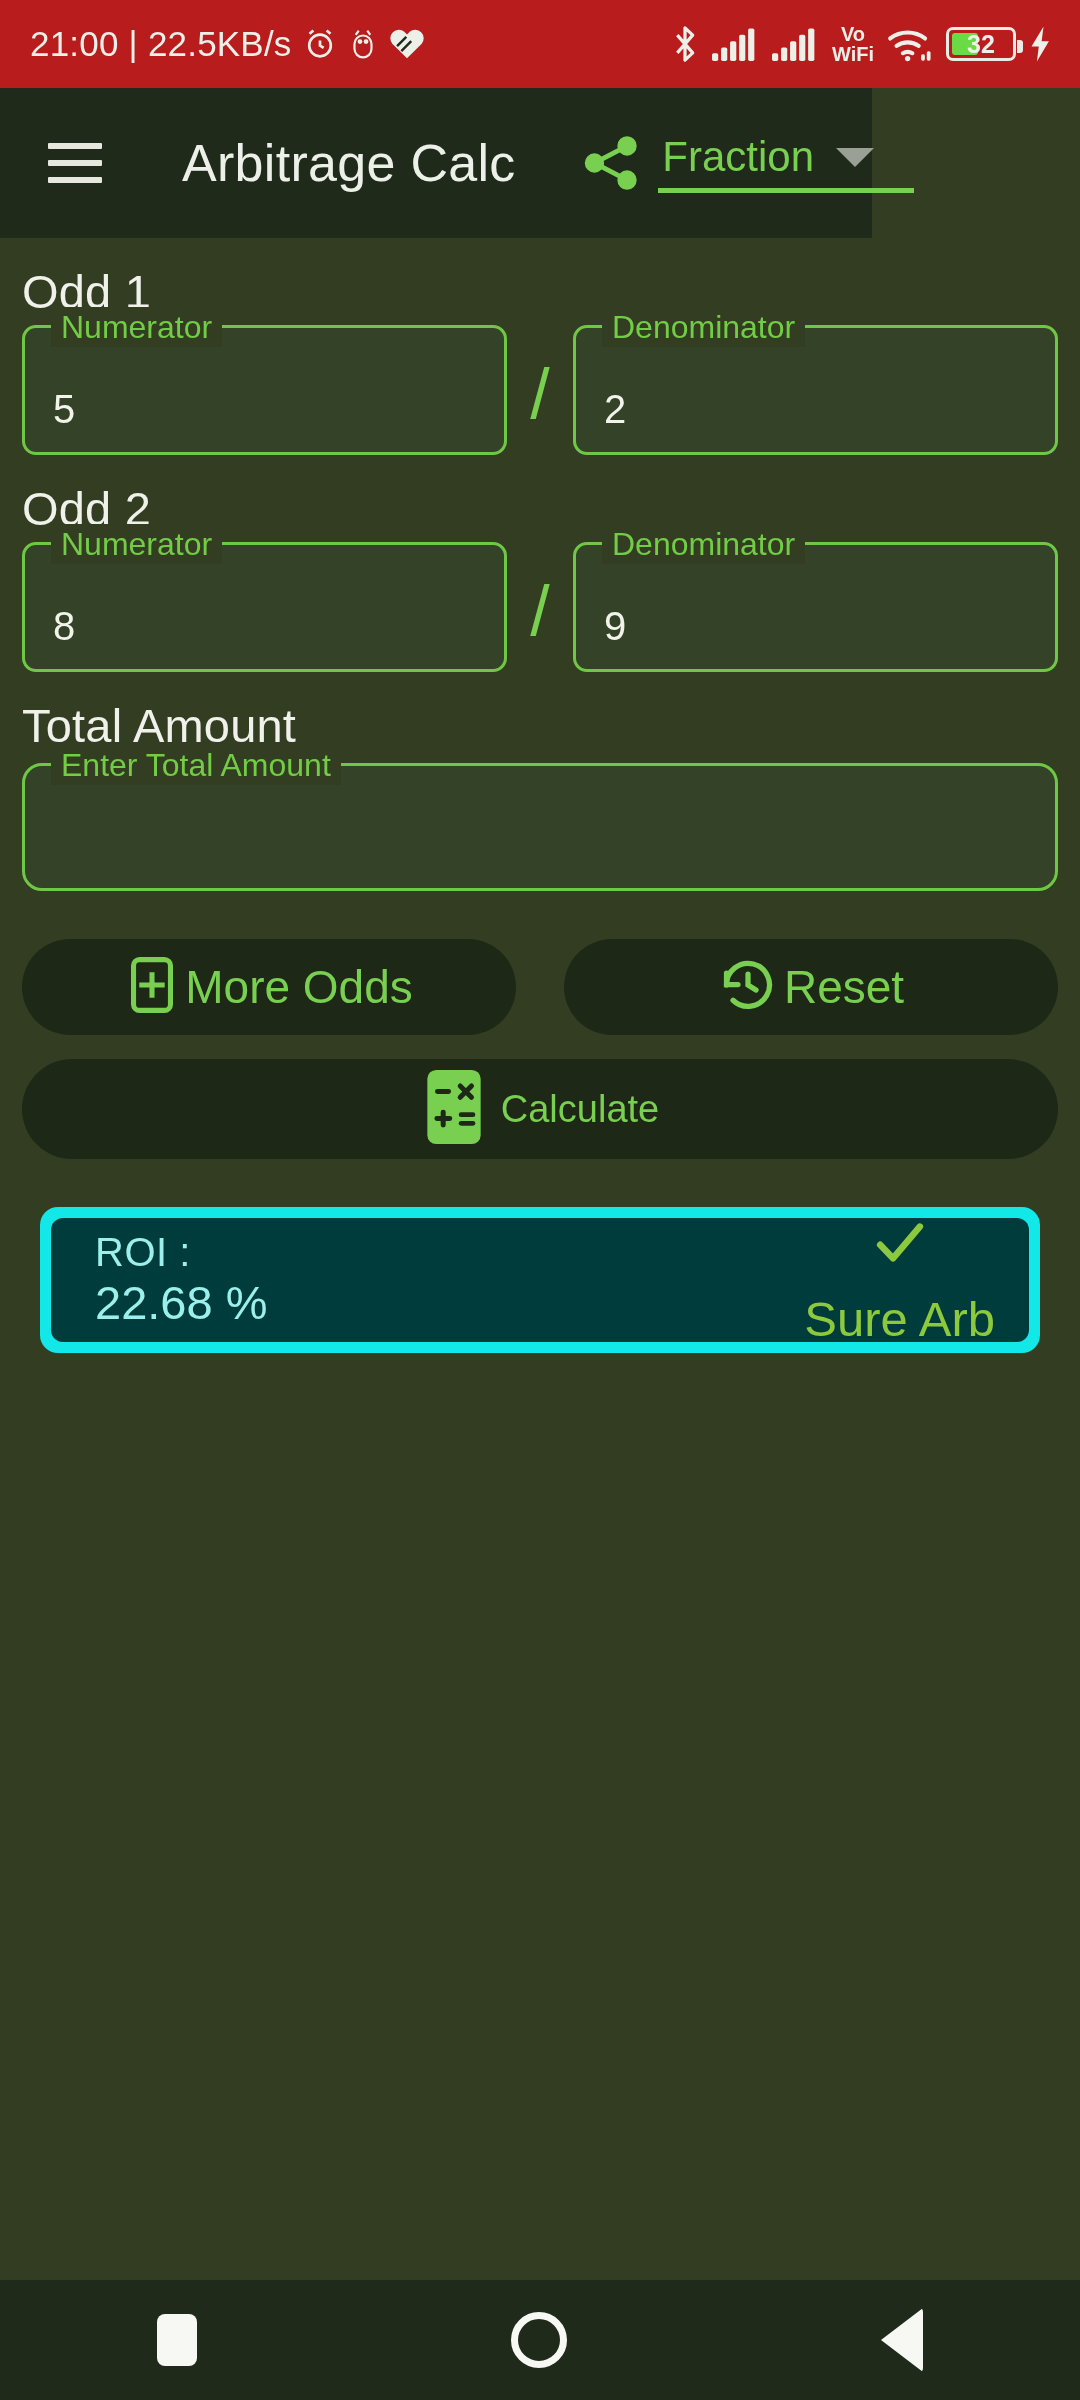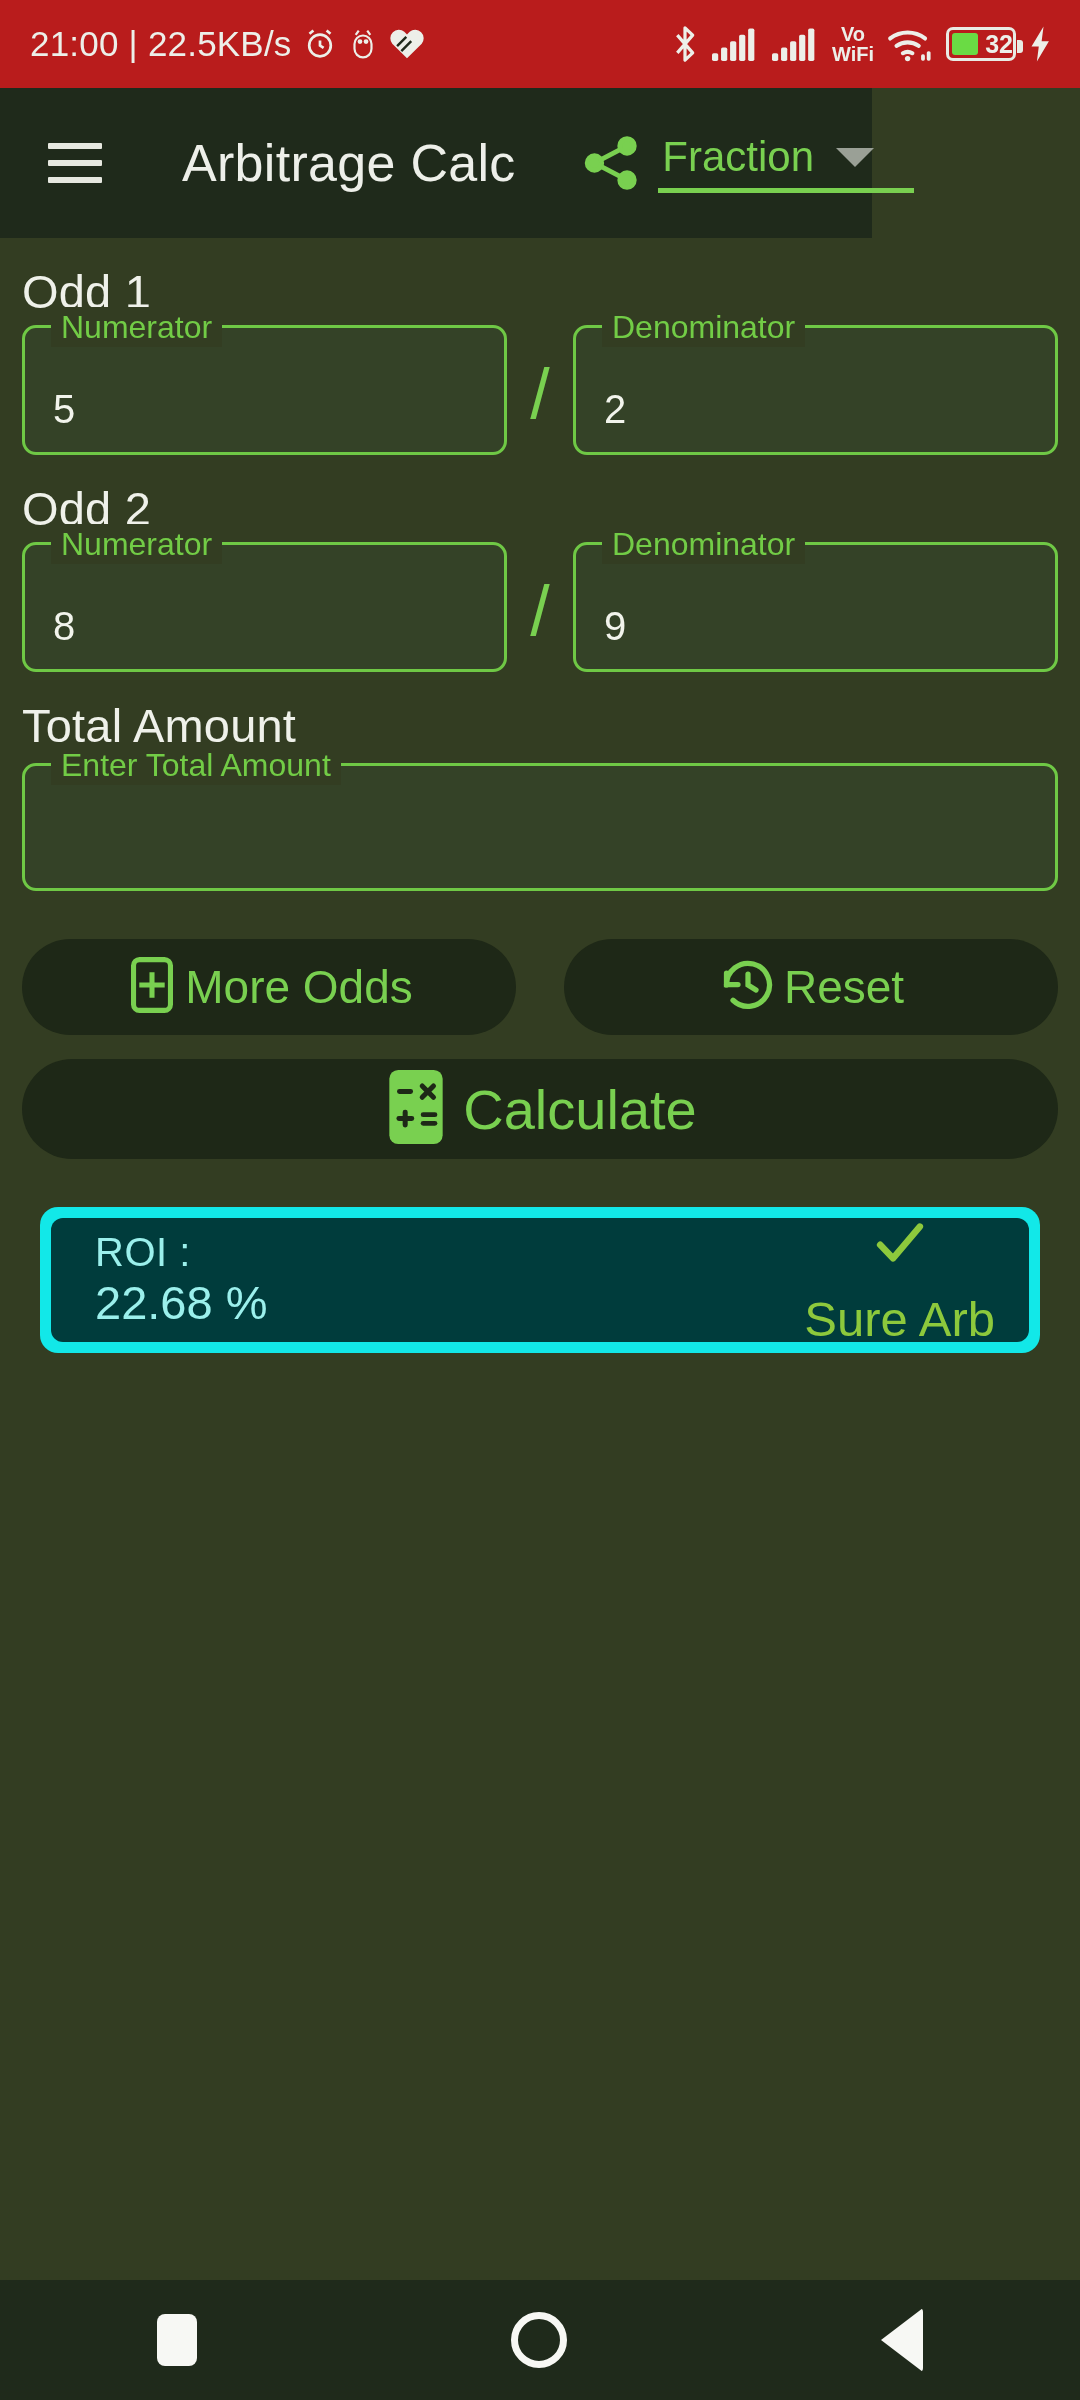--- a/index.html
+++ b/index.html
@@ -25,21 +25,21 @@
   .batt {
     position:relative; width:70px; height:34px; border:3px solid #E9EBE4;
     border-radius:7px; display:flex; align-items:center; padding:3px;
   }
   .batt:after {
     content:""; position:absolute; right:-10px; top:10px; width:6px; height:13px;
     background:#E9EBE4; border-radius:0 3px 3px 0;
   }
   .batt-fill { width:26px; height:100%; background:#6ADB44; border-radius:3px; }
   .batt-num {
-    position:absolute; left:0; right:0; text-align:right;
+    position:absolute; left:0; right:0; text-align:center;
     font-size:25px; color:#EDEFE9; font-weight:bold; line-height:28px;
   }
   .vowifi { color:#EDEFE9; font-size:20px; line-height:20px; text-align:center; font-weight:600; }
 
   
   .appbar {
     position:absolute; top:88px; left:0; width:872px; height:150px;
     background:#1F2A1B; display:flex; align-items:center;
   }
   .hamburger { width:54px; margin-left:48px; display:flex; flex-direction:column; gap:11px; }
@@ -79,34 +79,34 @@
   .tf-value {
     position:absolute; left:28px; bottom:20px; color:#F2F4EC; font-size:40px;
   }
   .slash {
     width:66px; display:flex; align-items:center; justify-content:center;
     color:#79D050; font-size:70px; font-weight:300; line-height:1;
     transform:translateY(4px);
   }
 
   .amount-wrap { padding:0 22px; margin-top:10px; }
-  .tf-wide { position:relative; height:128px; border:3px solid #6FC845; border-radius:14px; background:#344227; }
+  .tf-wide { position:relative; height:128px; border:3px solid #6FC845; border-radius:20px; background:#344227; }
 
   
   .btn-row { display:flex; gap:48px; padding:0 22px; margin-top:48px; }
   .btn {
     flex:1; height:96px; background:#1E2817; border-radius:52px;
     display:flex; align-items:center; justify-content:center; gap:6px;
   }
   .btn-label { color:#79D050; font-size:46px; }
   .btn-wide {
     margin:24px 22px 0 22px; height:100px; background:#1E2817; border-radius:52px;
     display:flex; align-items:center; justify-content:center; gap:14px;
   }
-  .btn-wide .btn-label { font-size:56px; }
+  .btn-wide .btn-label { font-size:38px; }
 
   
   .result-outer {
     margin:48px 40px 0 40px; height:146px; background:#12E8E8;
     border-radius:18px; padding:11px; 
   }
   .result-inner {
     width:100%; height:100%; background:#003C3C; border-radius:12px;
     display:flex; align-items:center; justify-content:space-between;
     padding:0 34px 0 30px;

